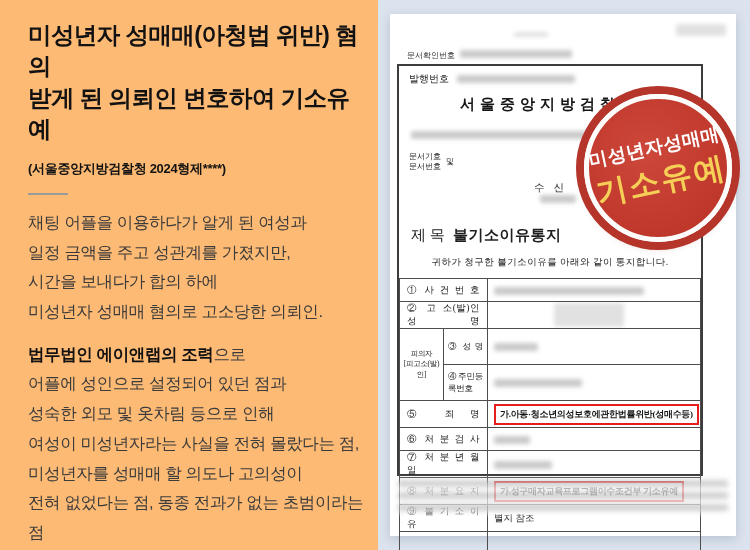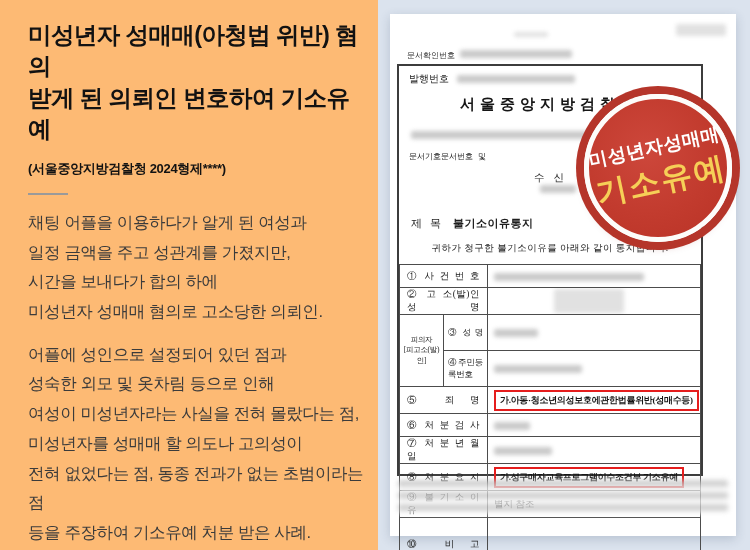--- a/index.html
+++ b/index.html
@@ -65,32 +65,32 @@
   .office-title {
     text-align:center; margin-top:9px; font-size:15px; font-weight:600;
     letter-spacing:5px; color:#161616;
   }
   .addr-strip { margin:11px 14px 0 12px; }
   .addr-strip .redact { width:100%; height:8px; }
   .code-row {
     display:flex; align-items:center; margin:9px 12px 0 10px;
     font-size:8px; line-height:1.25;
   }
-  .code-stack { display:flex; flex-direction:row; }
+  .code-stack { display:flex; flex-direction:column; }
   .code-and { margin-left:5px; }
   .recv-row {
     display:flex; align-items:center; margin:9px 14px 0 12px;
     font-size:10.5px; white-space:nowrap;flex-direction:column;
   }
   .spread { display:inline-block; text-align:justify; text-align-last:justify; }
   .w30 { width:30px; }
   .sender { margin-left:auto; letter-spacing:3px; }
   .subj-row {
     display:flex; align-items:center; margin:9px 14px 0 12px;
-    font-size:11px; white-space:nowrap;
+    font-size:15px; white-space:nowrap;
   }
   .subj-val { margin-left:12px; font-weight:bold; letter-spacing:0.5px; }
   .notice { text-align:center; margin-top:11px; font-size:9.5px; letter-spacing:0.5px; }
 
   table.doc-table {
     width:100%; border-collapse:collapse; margin-top:9px;
     font-size:9.5px; color:#222; table-layout:fixed;
   }
   table.doc-table td { border:1px solid #4c4c4c; vertical-align:middle; overflow:hidden; }
   td.lbl {
@@ -153,20 +153,23 @@
   <div class="divider"></div>
 
   <div class="para">
     <div>채팅 어플을 이용하다가 알게 된 여성과</div>
     <div>일정 금액을 주고 성관계를 가졌지만,</div>
     <div>시간을 보내다가 합의 하에</div>
     <div>미성년자 성매매 혐의로 고소당한 의뢰인.</div>
   </div>
 
   <div class="para">
+    <div>
+      <span class="bold">법무법인 에이앤랩의 조력</span><span>으로</span>
+    </div>
     <div>어플에 성인으로 설정되어 있던 점과</div>
     <div>성숙한 외모 및 옷차림 등으로 인해</div>
     <div>여성이 미성년자라는 사실을 전혀 몰랐다는 점,</div>
     <div>미성년자를 성매매 할 의도나 고의성이</div>
     <div>전혀 없었다는 점, 동종 전과가 없는 초범이라는 점</div>
     <div>등을 주장하여 기소유예 처분 받은 사례.</div>
   </div>
 </div>
 
 <div class="right-pane">

